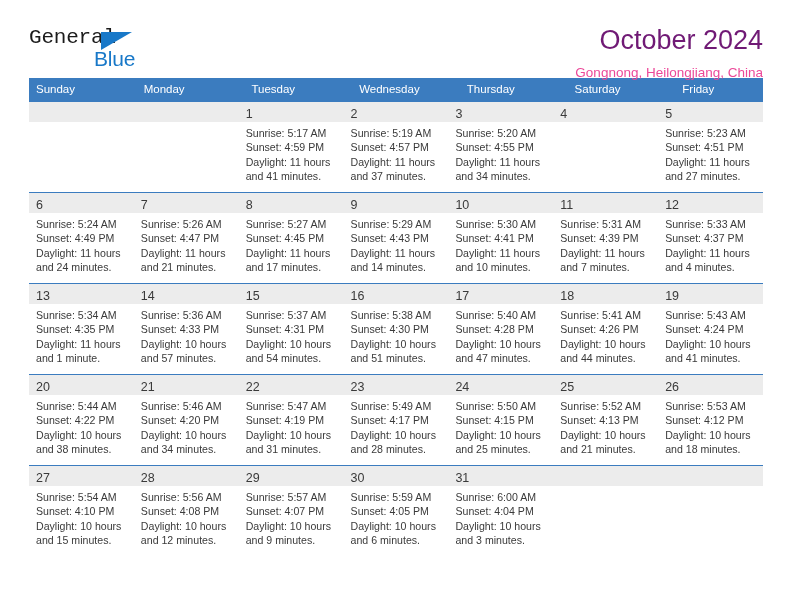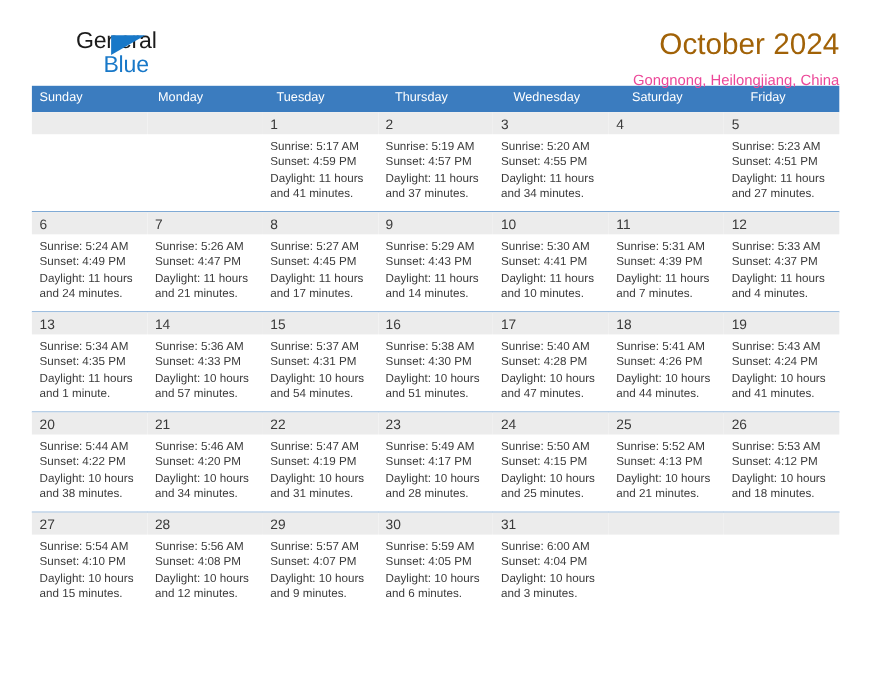--- a/index.html
+++ b/index.html
@@ -39,22 +39,21 @@
     height: 48px;
     flex: none;
   }
   .logo-general {
     position: absolute;
     left: 0;
     top: 0;
     font-size: 21px;
     letter-spacing: -0.2px;
     color: #1b1b1b;
-    font-family: Liberation Sans, sans-serif;
-    margin-left: 40px;
+    font-family: Liberation Mono, monospace;
   }
   .logo-tri {
     position: absolute;
     left: 72px;
     top: 6px;
     width: 0;
     height: 0;
     border-left: 31px solid #1878c8;
     border-bottom: 18px solid transparent;
   }
@@ -69,21 +68,21 @@
     margin-left: 33px;
   }
 
   .title-block {
     text-align: right;
     padding-top: 0px;
   }
   .cal-title {
     font-size: 27px;
     font-weight: normal;
-    color: #a16207;
+    color: #701a75;
     line-height: 1.05;
     white-space: nowrap;
   }
   .cal-subtitle {
     margin-top: 11px;
     font-size: 13.5px;
     color: #ec4899;
     white-space: nowrap;
   }
 
@@ -171,22 +170,22 @@
     </div>
 
   </div>
 
   <div class="calendar">
 
     <div class="weekday-row">
       <div class="weekday">Sunday</div>
       <div class="weekday">Monday</div>
       <div class="weekday">Tuesday</div>
+      <div class="weekday">Wednesday</div>
       <div class="weekday">Thursday</div>
-      <div class="weekday">Wednesday</div>
       <div class="weekday">Saturday</div>
       <div class="weekday">Friday</div>
     </div>
 
     <div id="weeks-container">
         <div class="week">
           <div class="daycell empty">
             <div class="daynum-band"><span class="daynum"></span></div>
           </div>
           <div class="daycell empty">

